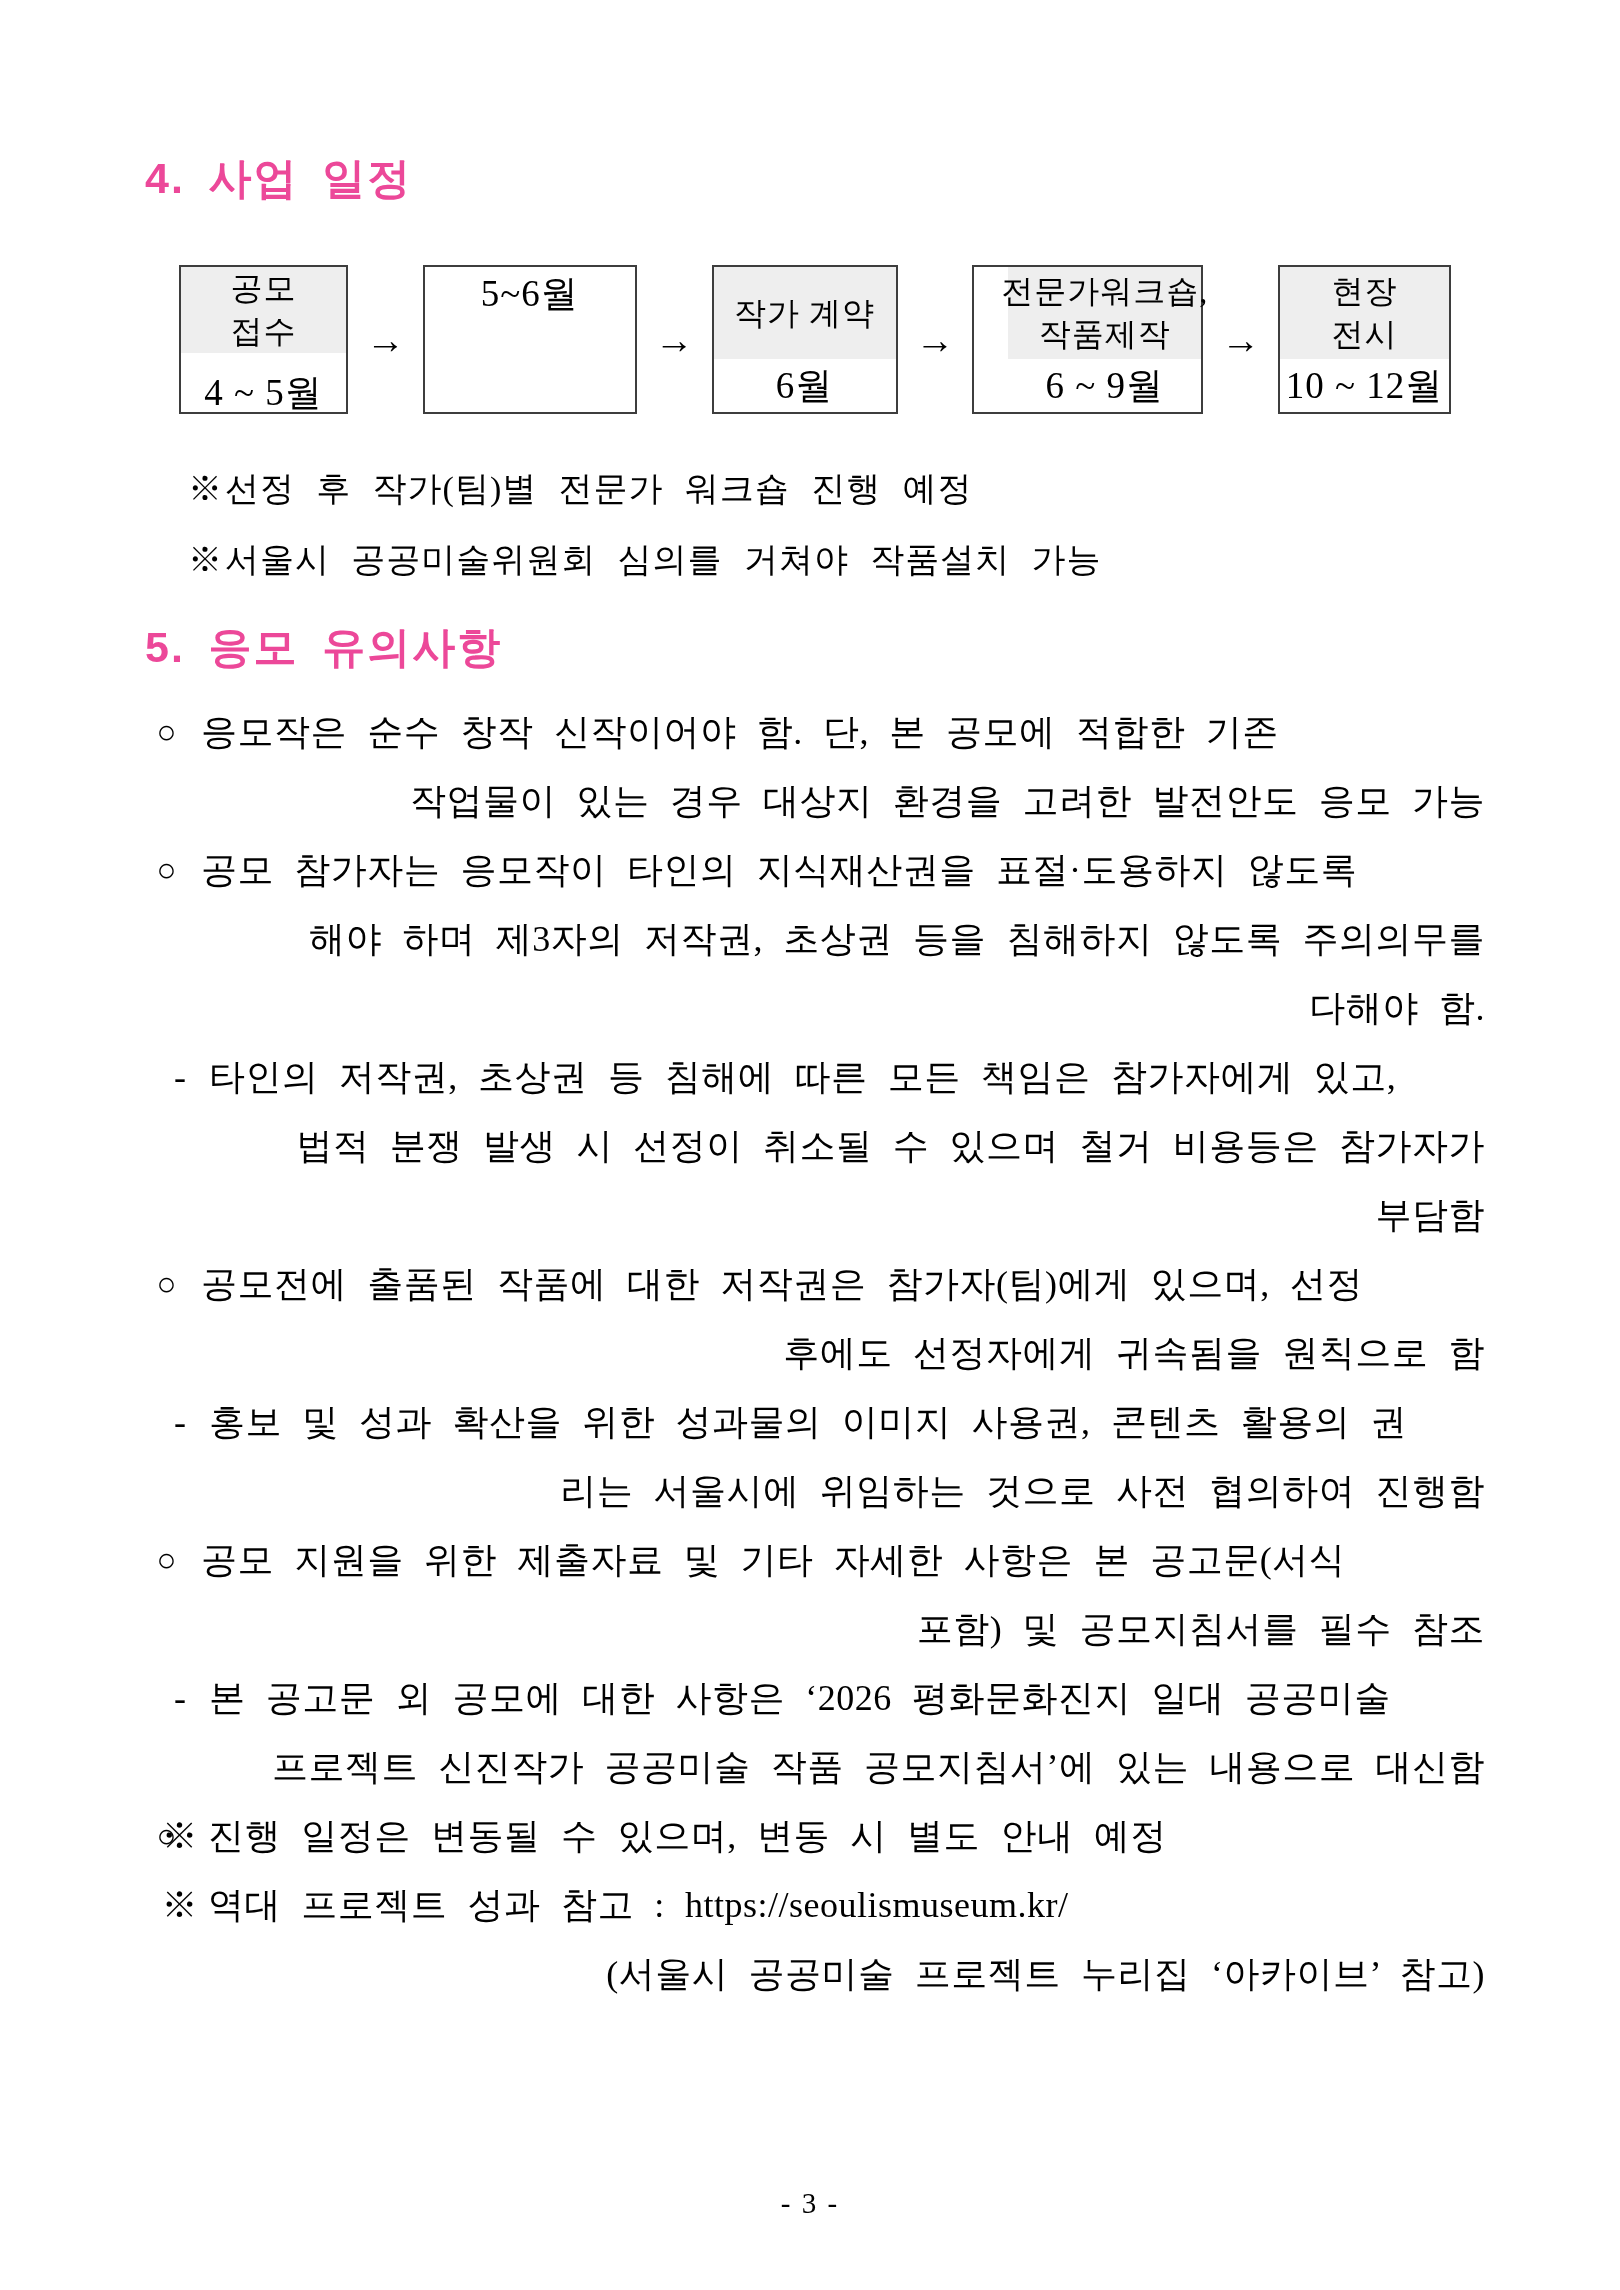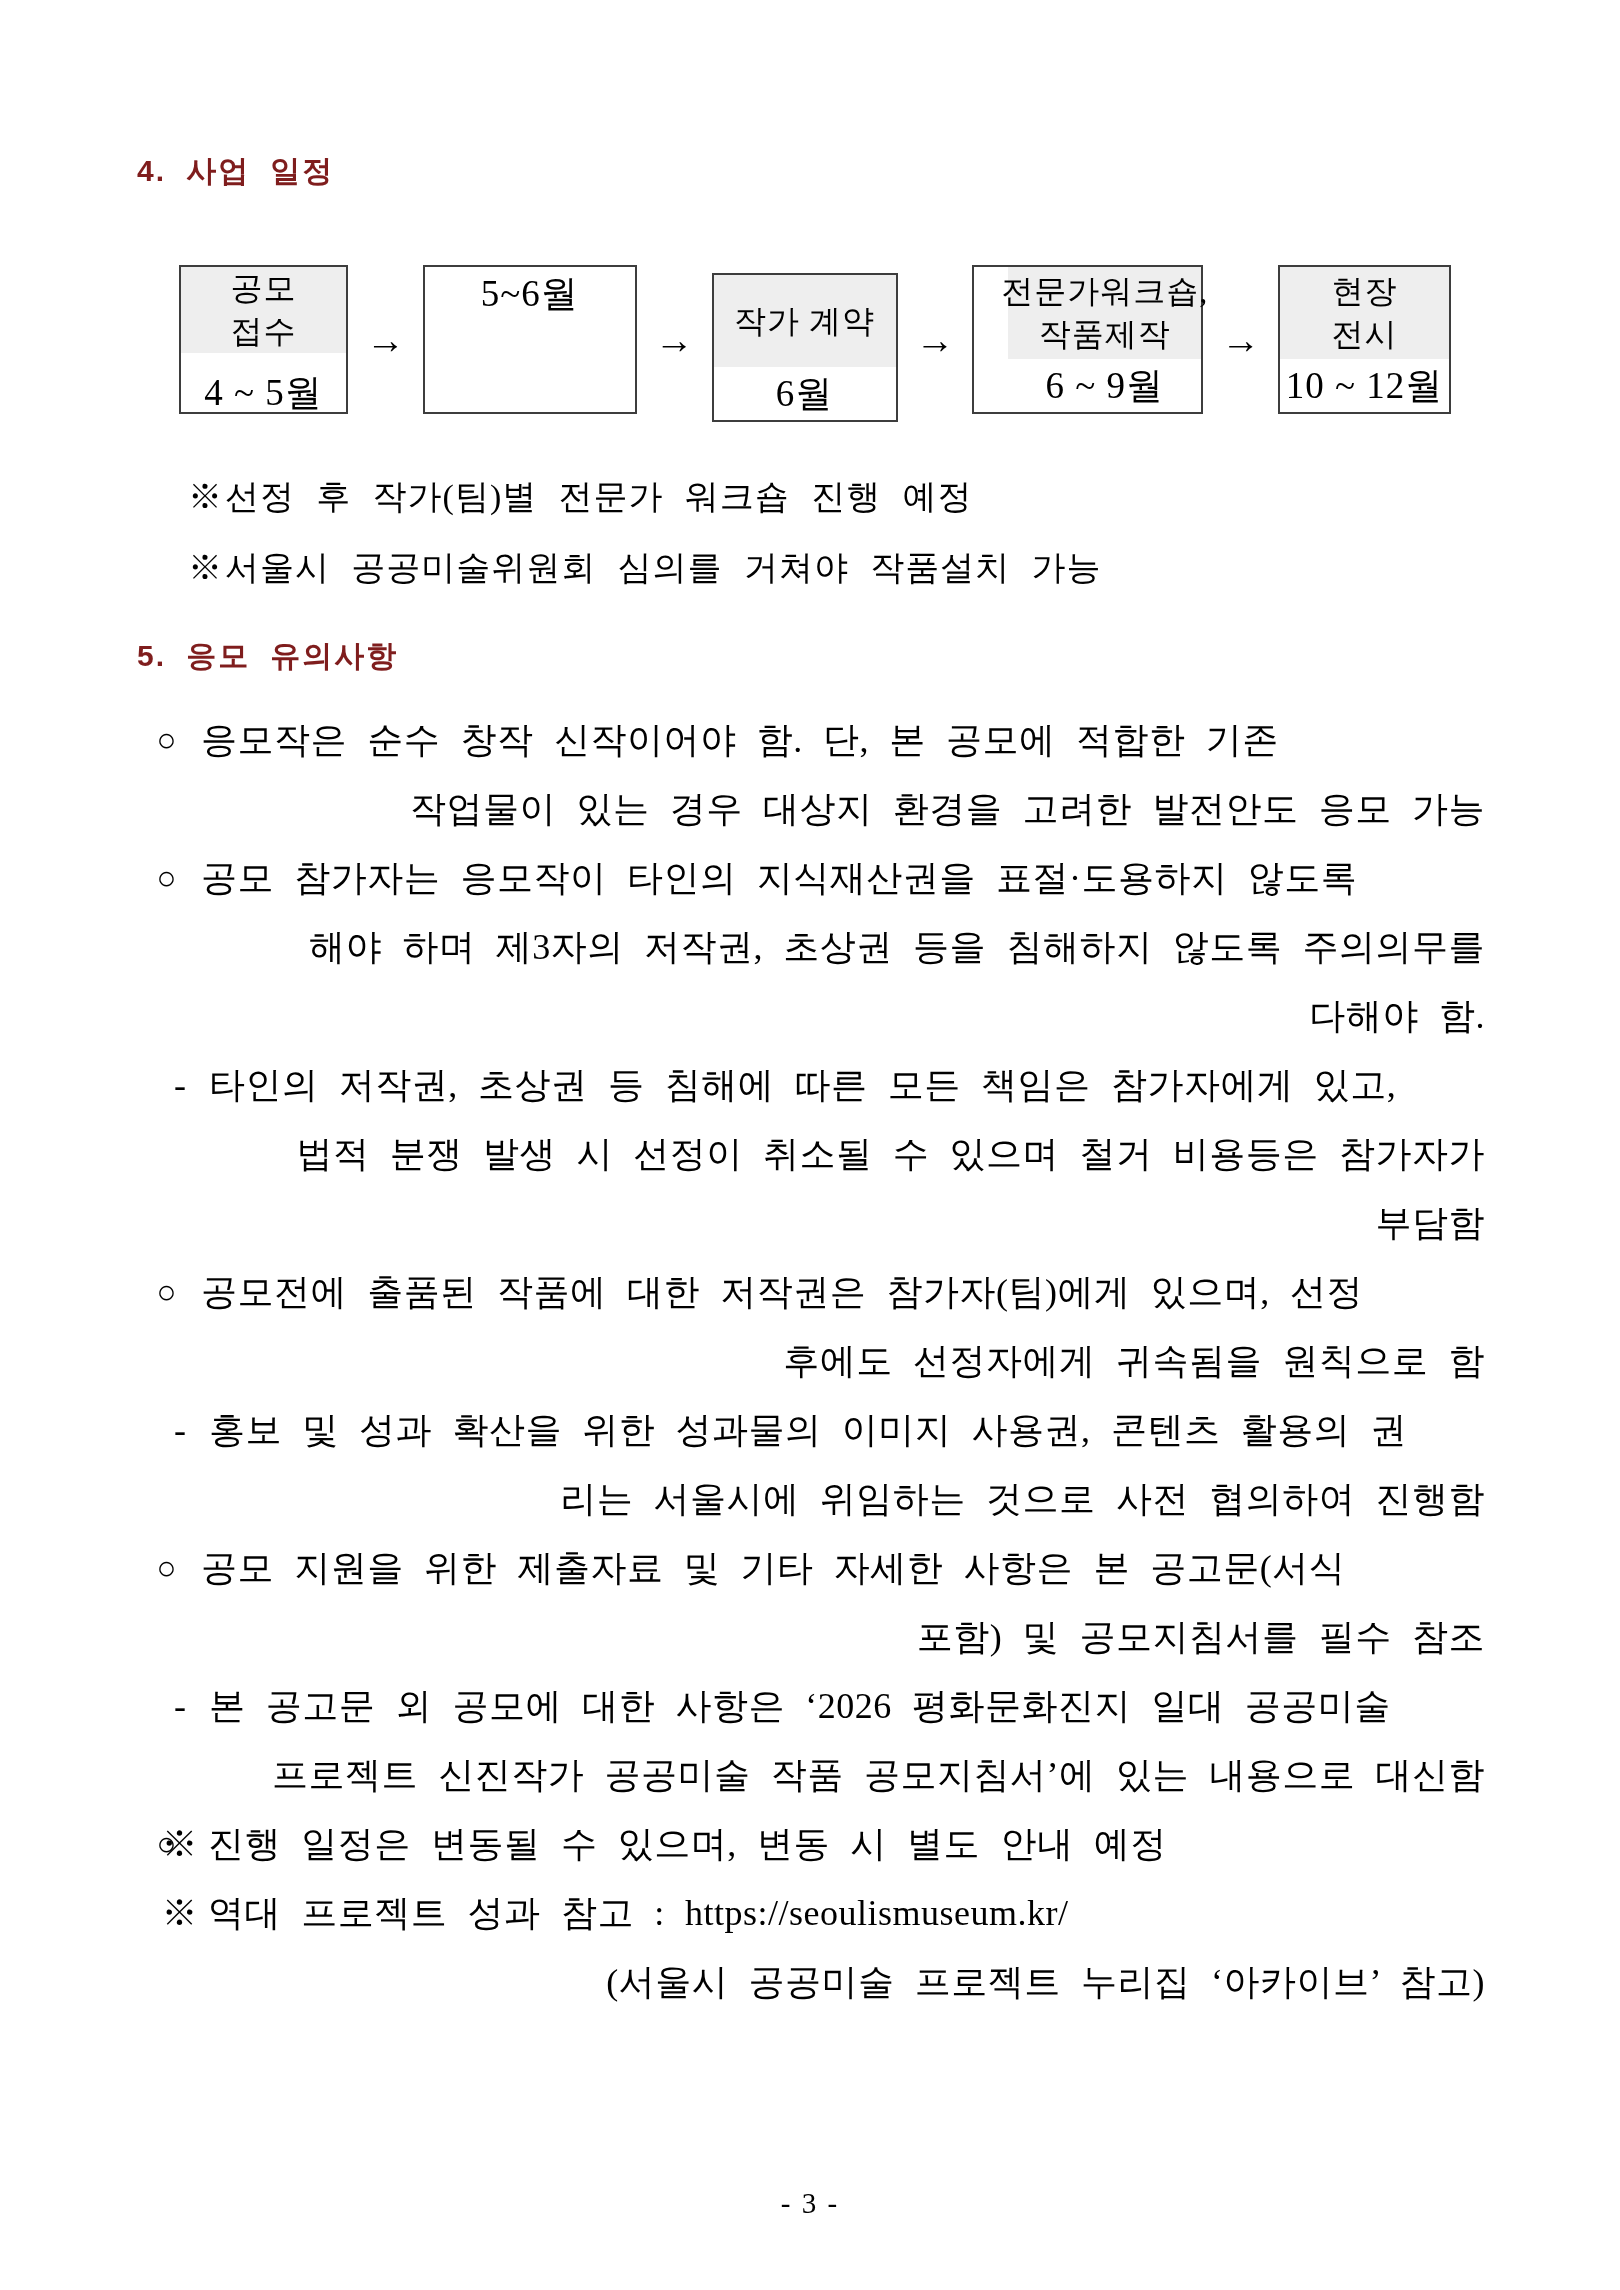--- a/index.html
+++ b/index.html
@@ -7,48 +7,48 @@
     position:relative;
     width:1620px;height:2291px;
     box-sizing:border-box;
     padding:147px 135px 0 137px;
     background:#ffffff;
     color:#000;
     font-family:"Liberation Serif", serif;
     overflow:hidden;
   }
   .sec-title{
-    margin:0;
+    margin:8px;
     font-family:"Liberation Sans", sans-serif;
     font-weight:bold;
-    font-size:30px;
+    font-size:43px;
     line-height:47px;
     letter-spacing:2px;
     word-spacing:9.8px;
-    color:#7f1d1d;
+    color:#ec4899;
   }
   
   .flow{
     margin:63px 0 0 42px;
     width:1272px;
     display:flex;
     align-items:center;
     justify-content:space-between;
   }
   .fbox{
     border:2px solid #3d3d3d;
     height:149px;
     box-sizing:border-box;
     display:flex;
     flex-direction:column;
     background:#fff;
   }
   .flow div.fbox:nth-of-type(1){width:169px;gap:15px;}
   .flow div.fbox:nth-of-type(2){width:214px;}
-  .flow div.fbox:nth-of-type(3){width:186px;margin-top:16px;}
+  .flow div.fbox:nth-of-type(3){width:186px;}
   .flow div.fbox:nth-of-type(4){width:231px;padding-left:34px;}
   .flow div.fbox:nth-of-type(5){width:173px;justify-content:center;}
   .fhead{
     background:#eeeeee;
     flex:1;
     display:flex;
     flex-direction:column;
     align-items:center;
     justify-content:center;
     font-size:32px;

